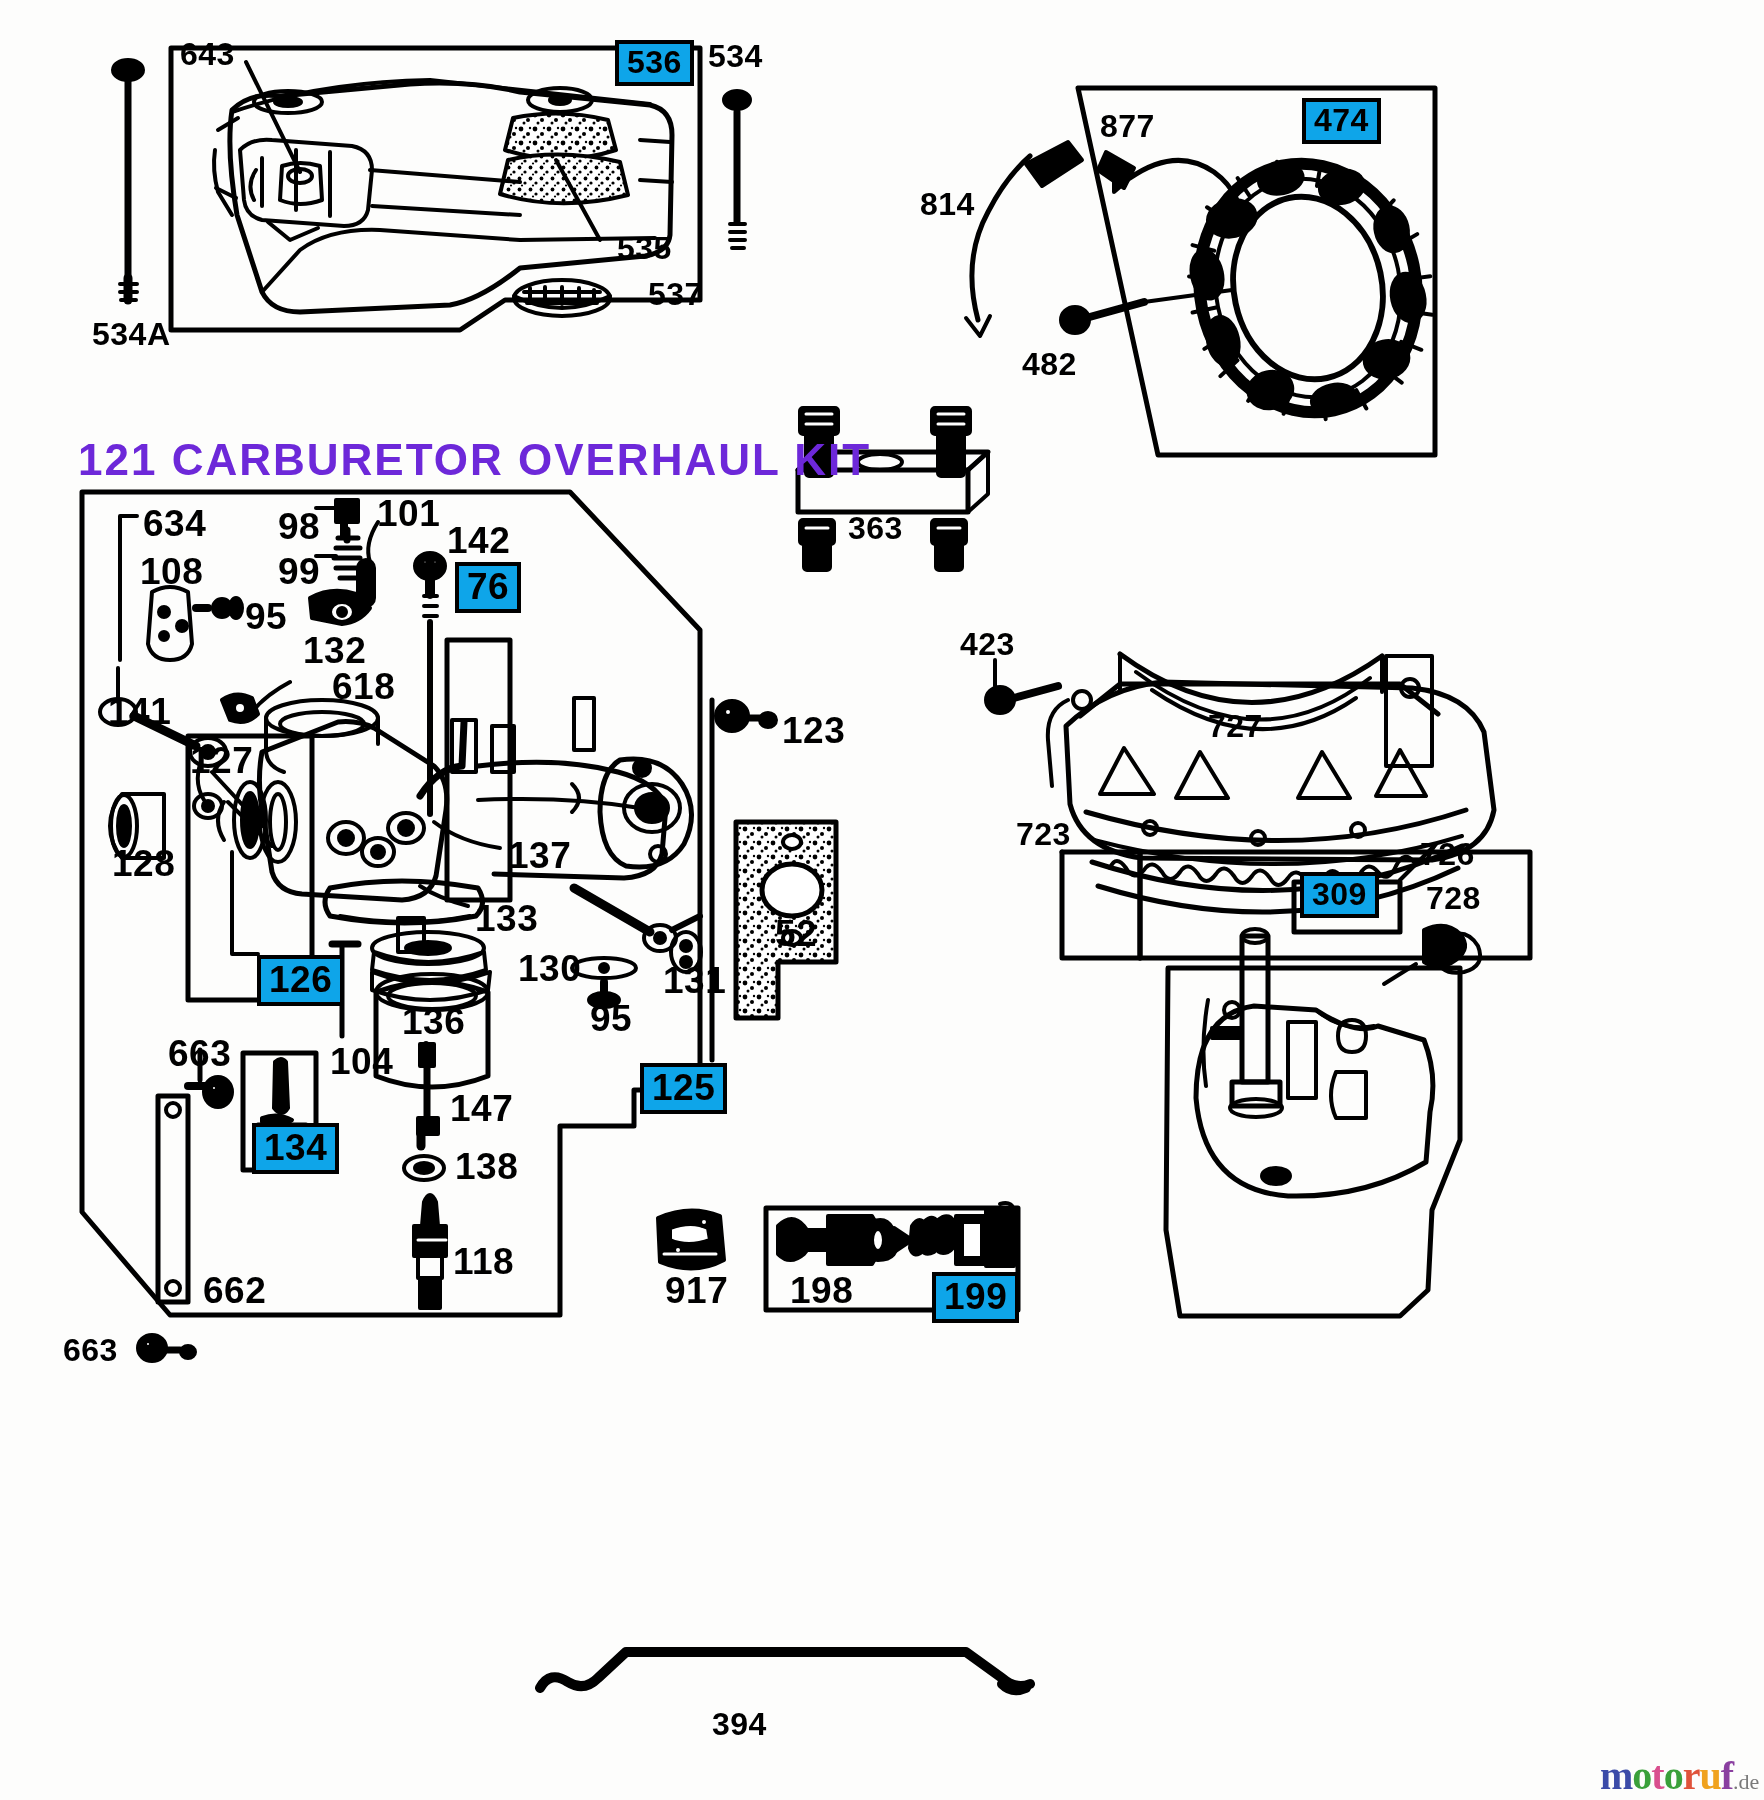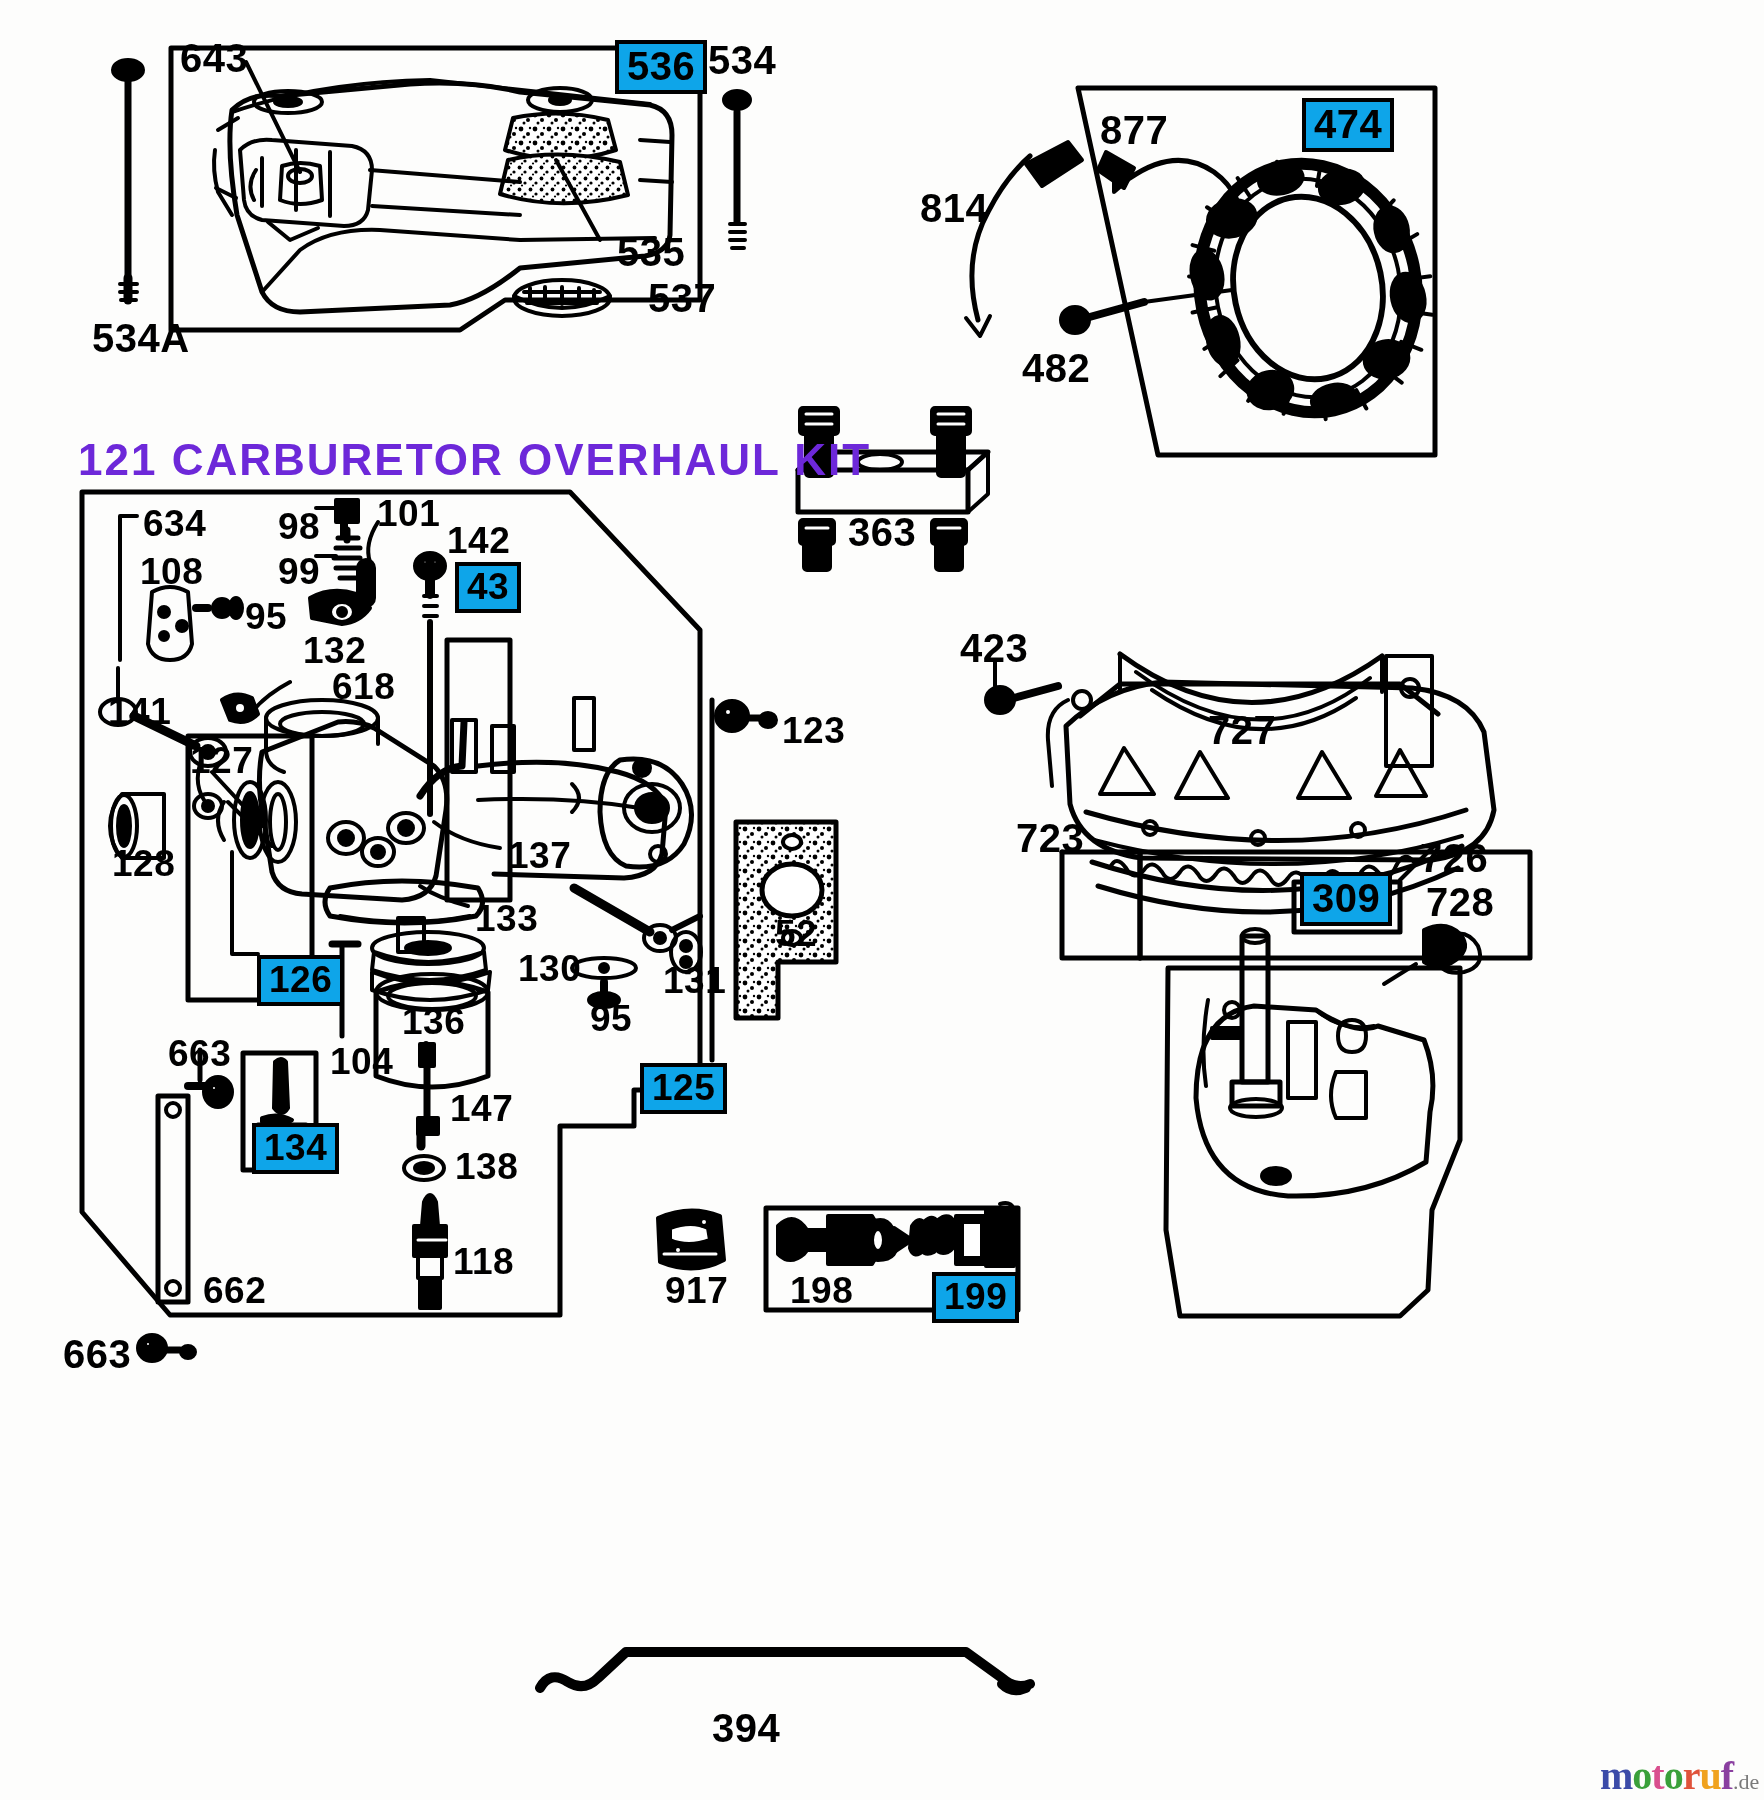--- a/index.html
+++ b/index.html
@@ -8,21 +8,21 @@
     position:relative;width:1764px;height:1800px;background:#fdfdfc;
     overflow:hidden;
   }
   svg#art{position:absolute;left:0;top:0;width:1764px;height:1800px;}
   
   .lbl{
     position:absolute;color:#000;font-family:"Liberation Sans",sans-serif;
     font-weight:bold;letter-spacing:0.5px;white-space:nowrap;
     line-height:1;user-select:none;
   }
-  .s-lg{font-size:40px;}
+  .s-lg{font-size:32px;}
   .s-md{font-size:37px;}
   .boxed{
     border:4px solid #000;padding:2px 8px 4px 8px;background:#0ea5e9;
   }
   .title{
     position:absolute;font-size:44px;font-weight:bold;letter-spacing:2px;
     font-family:"Liberation Sans",sans-serif;color:#6d28d9;white-space:nowrap;
   }
   
   #wm{position:absolute;font-family:"Liberation Serif",serif;font-size:40px;
@@ -483,21 +483,21 @@
       <div class="lbl s-lg boxed" style="left: 1302px; top: 98px;">474</div>
       <div class="lbl s-lg" style="left: 920px; top: 188px;">814</div>
       <div class="lbl s-lg" style="left: 1022px; top: 348px;">482</div>
       <div class="lbl s-lg" style="left: 848px; top: 512px;">363</div>
       <div class="lbl s-md" style="left: 143px; top: 505px;">634</div>
       <div class="lbl s-md" style="left: 140px; top: 553px;">108</div>
       <div class="lbl s-md" style="left: 278px; top: 508px;">98</div>
       <div class="lbl s-md" style="left: 278px; top: 553px;">99</div>
       <div class="lbl s-md" style="left: 377px; top: 495px;">101</div>
       <div class="lbl s-md" style="left: 447px; top: 522px;">142</div>
-      <div class="lbl s-md boxed" style="left: 455px; top: 562px;">43</div>
+      <div class="lbl s-md boxed" style="left: 455px; top: 562px;">76</div>
       <div class="lbl s-md" style="left: 245px; top: 598px;">95</div>
       <div class="lbl s-md" style="left: 303px; top: 632px;">132</div>
       <div class="lbl s-md" style="left: 298px; top: 668px; margin-left: 34px;">618</div>
       <div class="lbl s-md" style="left: 108px; top: 693px;">141</div>
       <div class="lbl s-md" style="left: 190px; top: 742px;">127</div>
       <div class="lbl s-md" style="left: 112px; top: 845px;">128</div>
       <div class="lbl s-md boxed" style="left: 257px; top: 955px;">126</div>
       <div class="lbl s-md" style="left: 508px; top: 837px;">137</div>
       <div class="lbl s-md" style="left: 475px; top: 900px;">133</div>
       <div class="lbl s-md" style="left: 402px; top: 1003px;">136</div>

